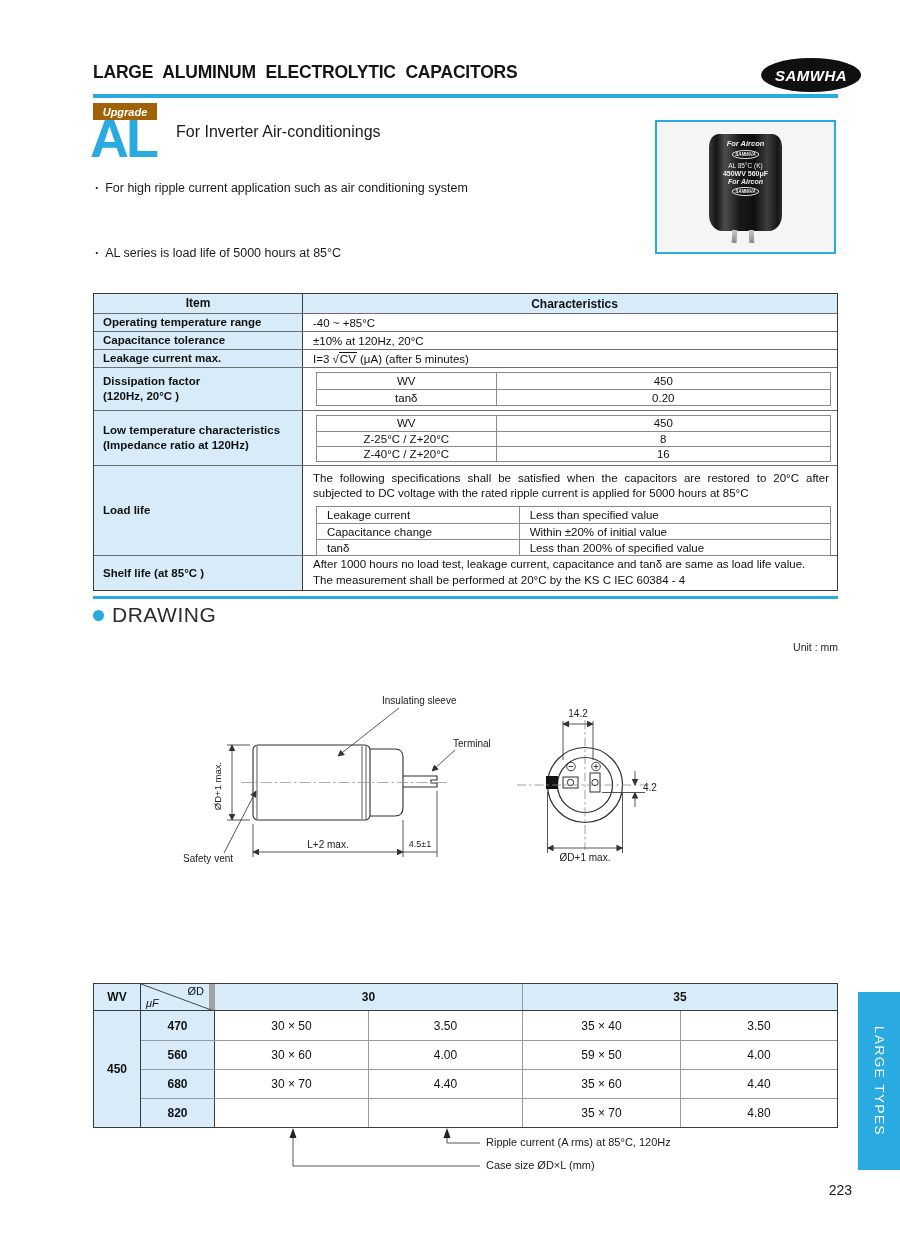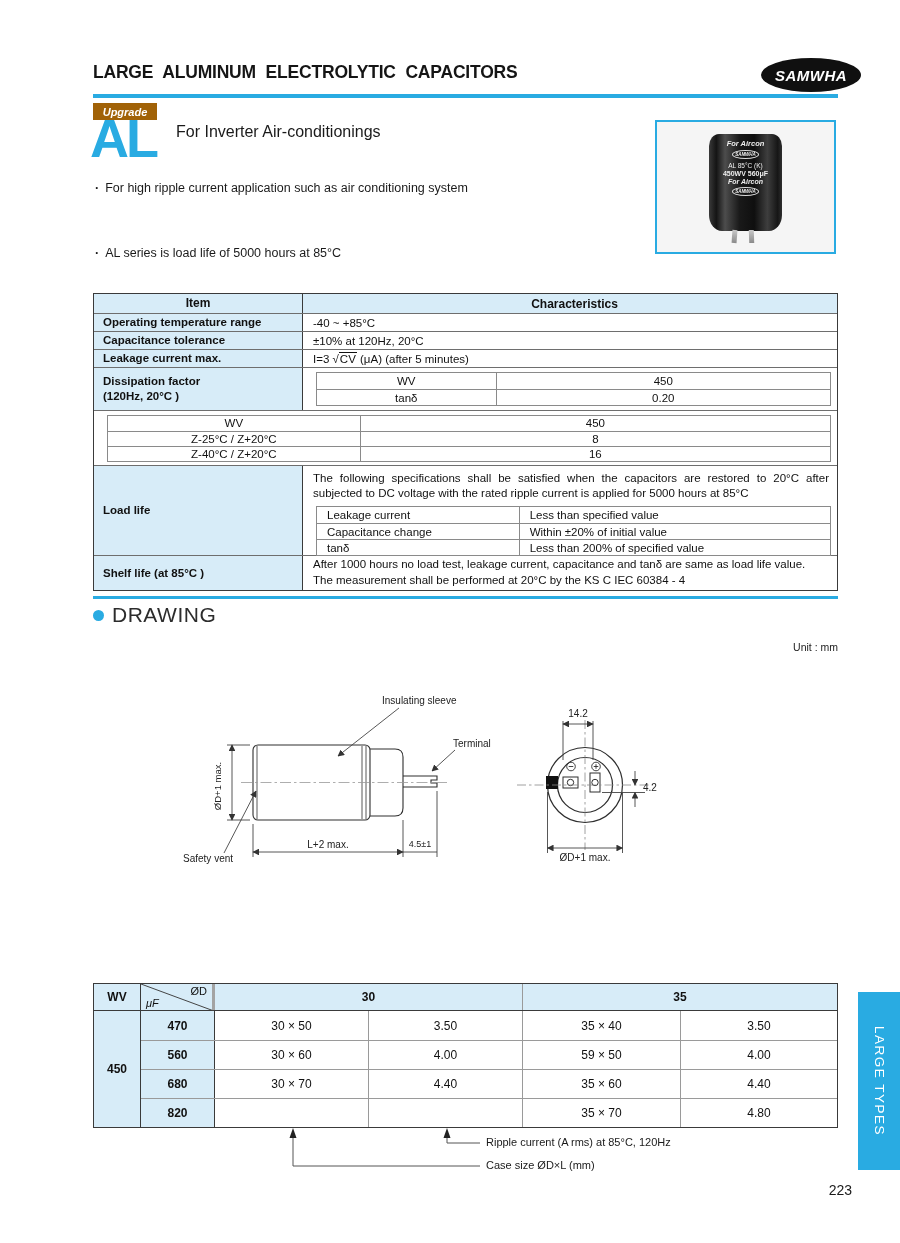--- a/index.html
+++ b/index.html
@@ -76,21 +76,21 @@
   .drawing-label { font-size:21px; color:#2c2c2c; letter-spacing:.5px; }
   .unit-label { position:absolute; top:601px; left:788px; width:50px; text-align:right; font-size:10.5px; color:#222;margin-top:40px; }
   svg.drawing { position:absolute; left:93px; top:640px; }
   svg text { font-family:"Liberation Sans", sans-serif; fill:#222; }
 
   
   .stable { position:absolute; left:93px; top:983px; width:745px; border:1.6px solid #3a3a3a; background:#fff; }
   .shead { display:flex; height:27px; background:#D7ECF8; border-bottom:1.8px solid #3a3a3a; }
   .sh-wv { width:47px; border-right:1px solid #3a3a3a; display:flex; align-items:center; justify-content:center;
            font-weight:bold; font-size:12px; }
-  .sh-diag { width:74px; border-right:3px solid #a3a3a3; position:relative; }
+  .sh-diag { width:74px; border-right:6px solid #a3a3a3; position:relative; }
   .sh-diag svg { position:absolute; left:0; top:0; }
   .sh-d { position:absolute; top:1px; right:5px; font-size:11px; }
   .sh-uf { position:absolute; bottom:1px; left:5px; font-size:11px; font-style:italic; }
   .sh-30 { width:308px; border-right:1px solid #9a9a9a; display:flex; align-items:center; justify-content:center;
            font-weight:bold; font-size:12px; }
   .sh-35 { flex:1; display:flex; align-items:center; justify-content:center; font-weight:bold; font-size:12px; }
   .sbody { display:flex; }
   .sb-wv { width:47px; background:#D7ECF8; border-right:1px solid #3a3a3a;
            display:flex; align-items:center; justify-content:center; font-weight:bold; font-size:12px; }
   .sb-rows { flex:1; }
@@ -186,20 +186,24 @@
               <div class="nv">450</div>
             </div>
           <div class="nrow">
               <div class="nk">tanδ</div>
               <div class="nv">0.20</div>
             </div>
         </div>
       </div>
     </div>
     <div class="crow" style="height:55px">
+      <div class="citem">
+        <span>Low temperature characteristics</span>
+        <span>(Impedance ratio at 120Hz)</span>
+      </div>
       <div class="cval">
         <div class="ntable">
           <div class="nrow h15">
               <div class="nk">WV</div>
               <div class="nv">450</div>
             </div>
           <div class="nrow h15">
               <div class="nk">Z-25°C / Z+20°C</div>
               <div class="nv">8</div>
             </div>

